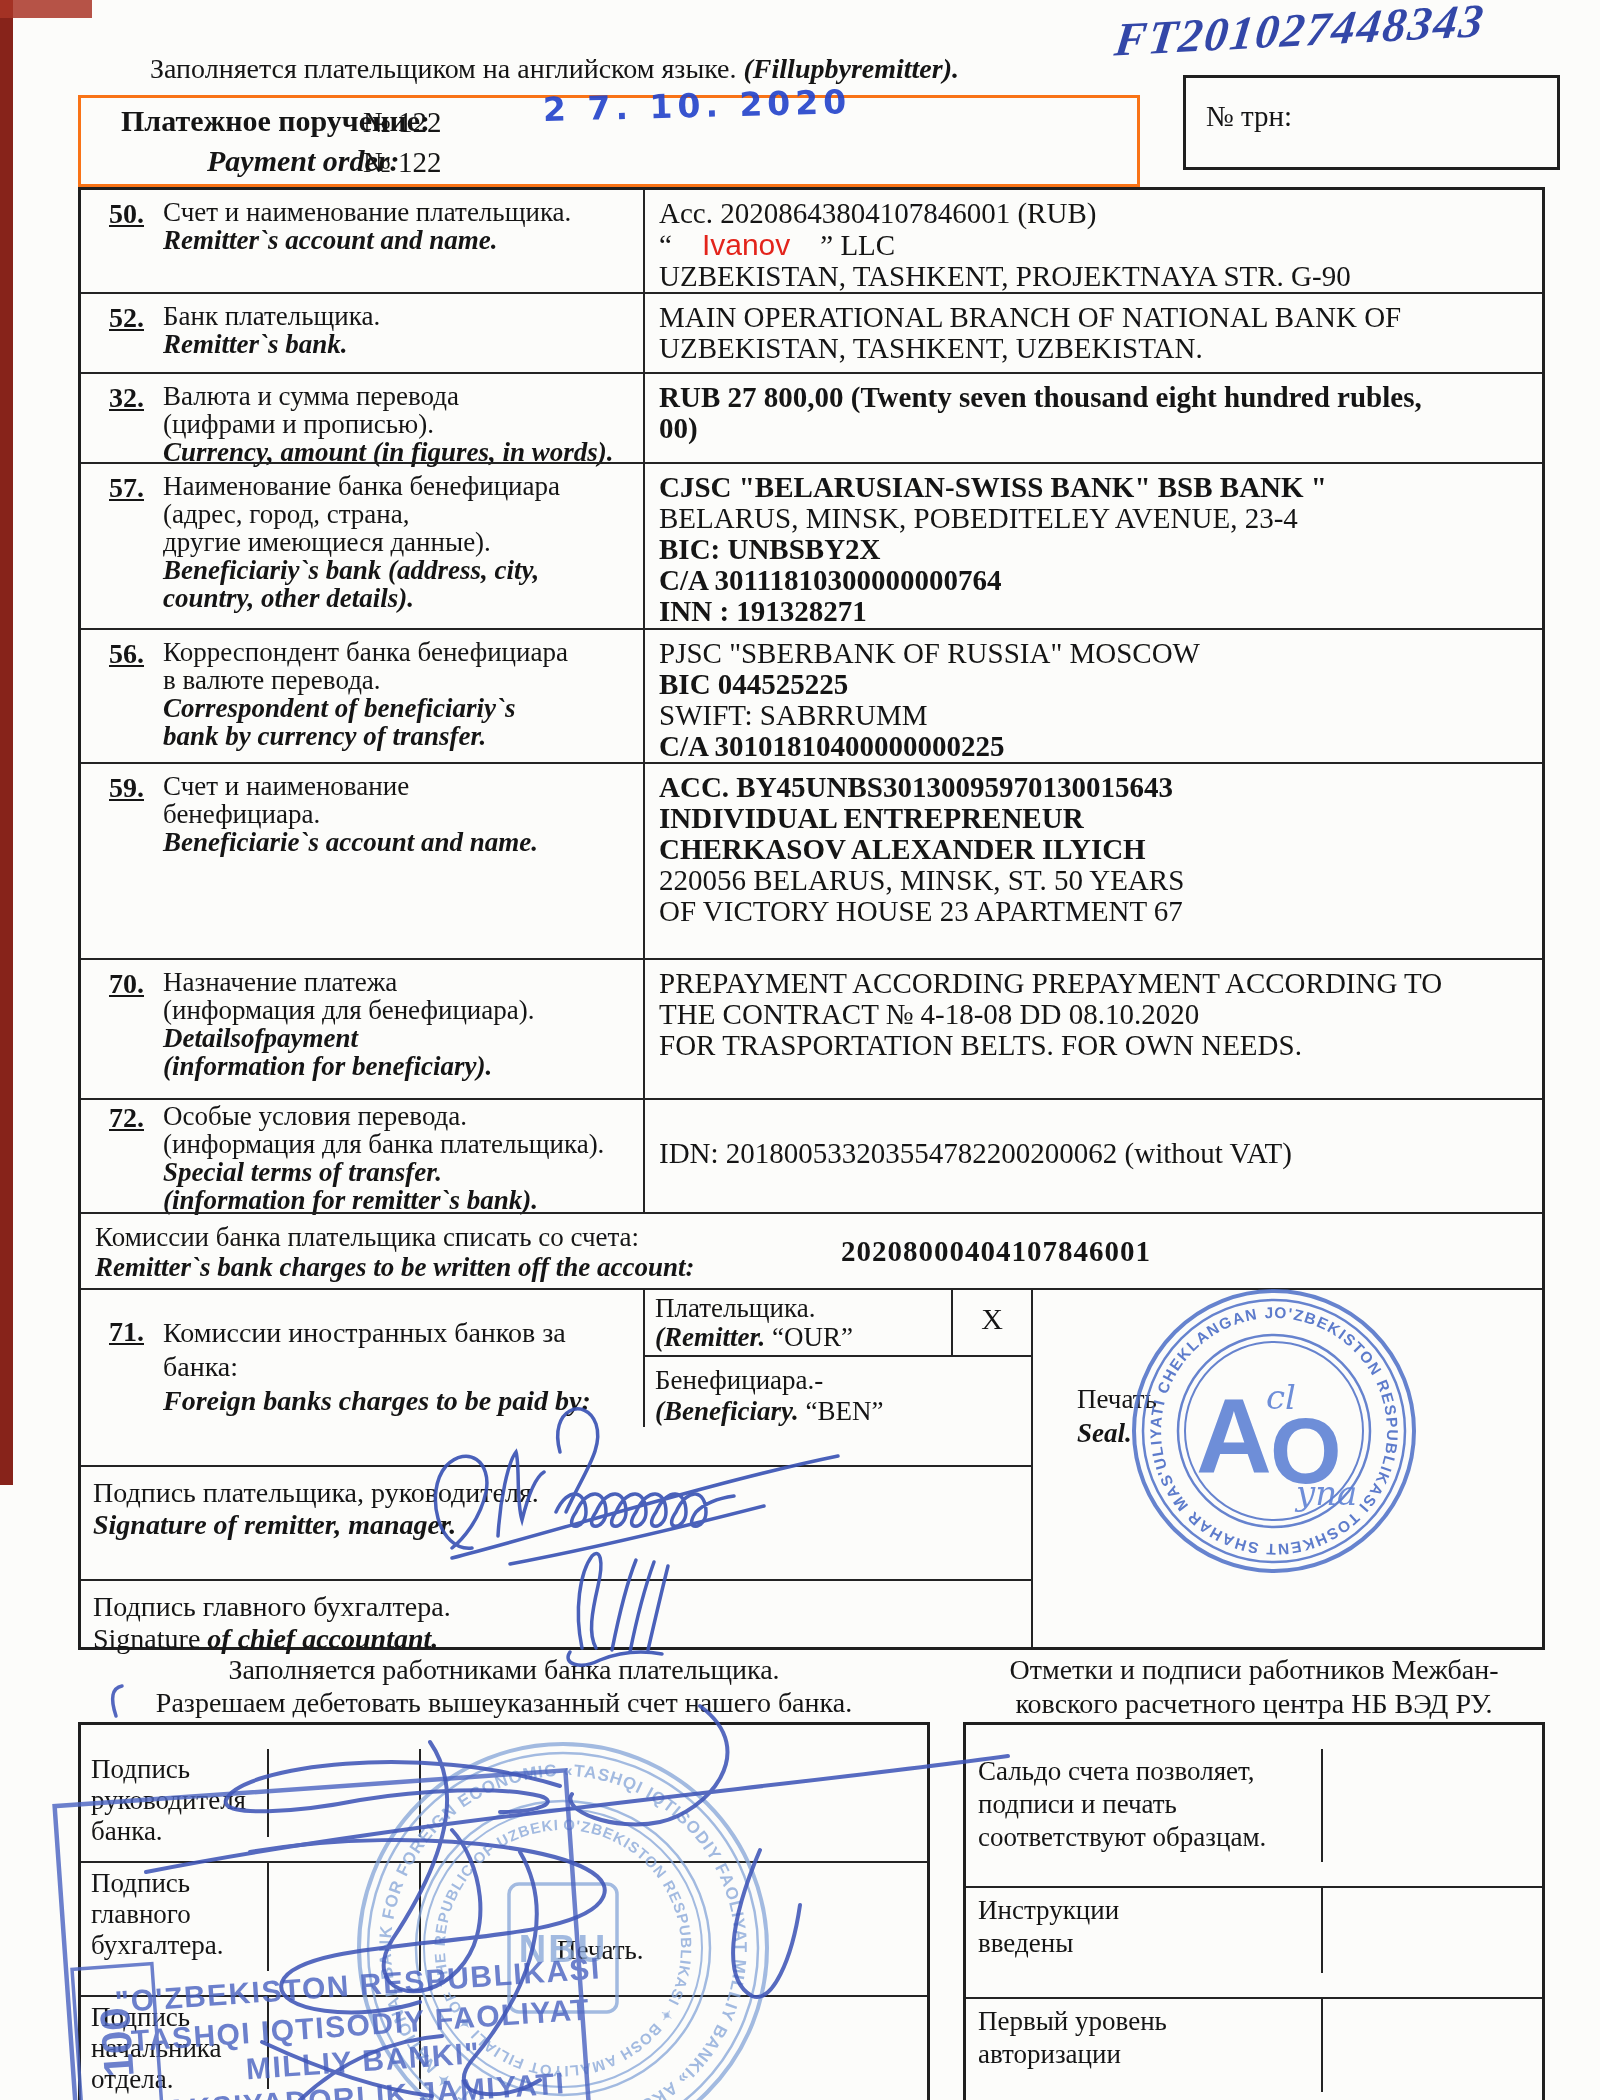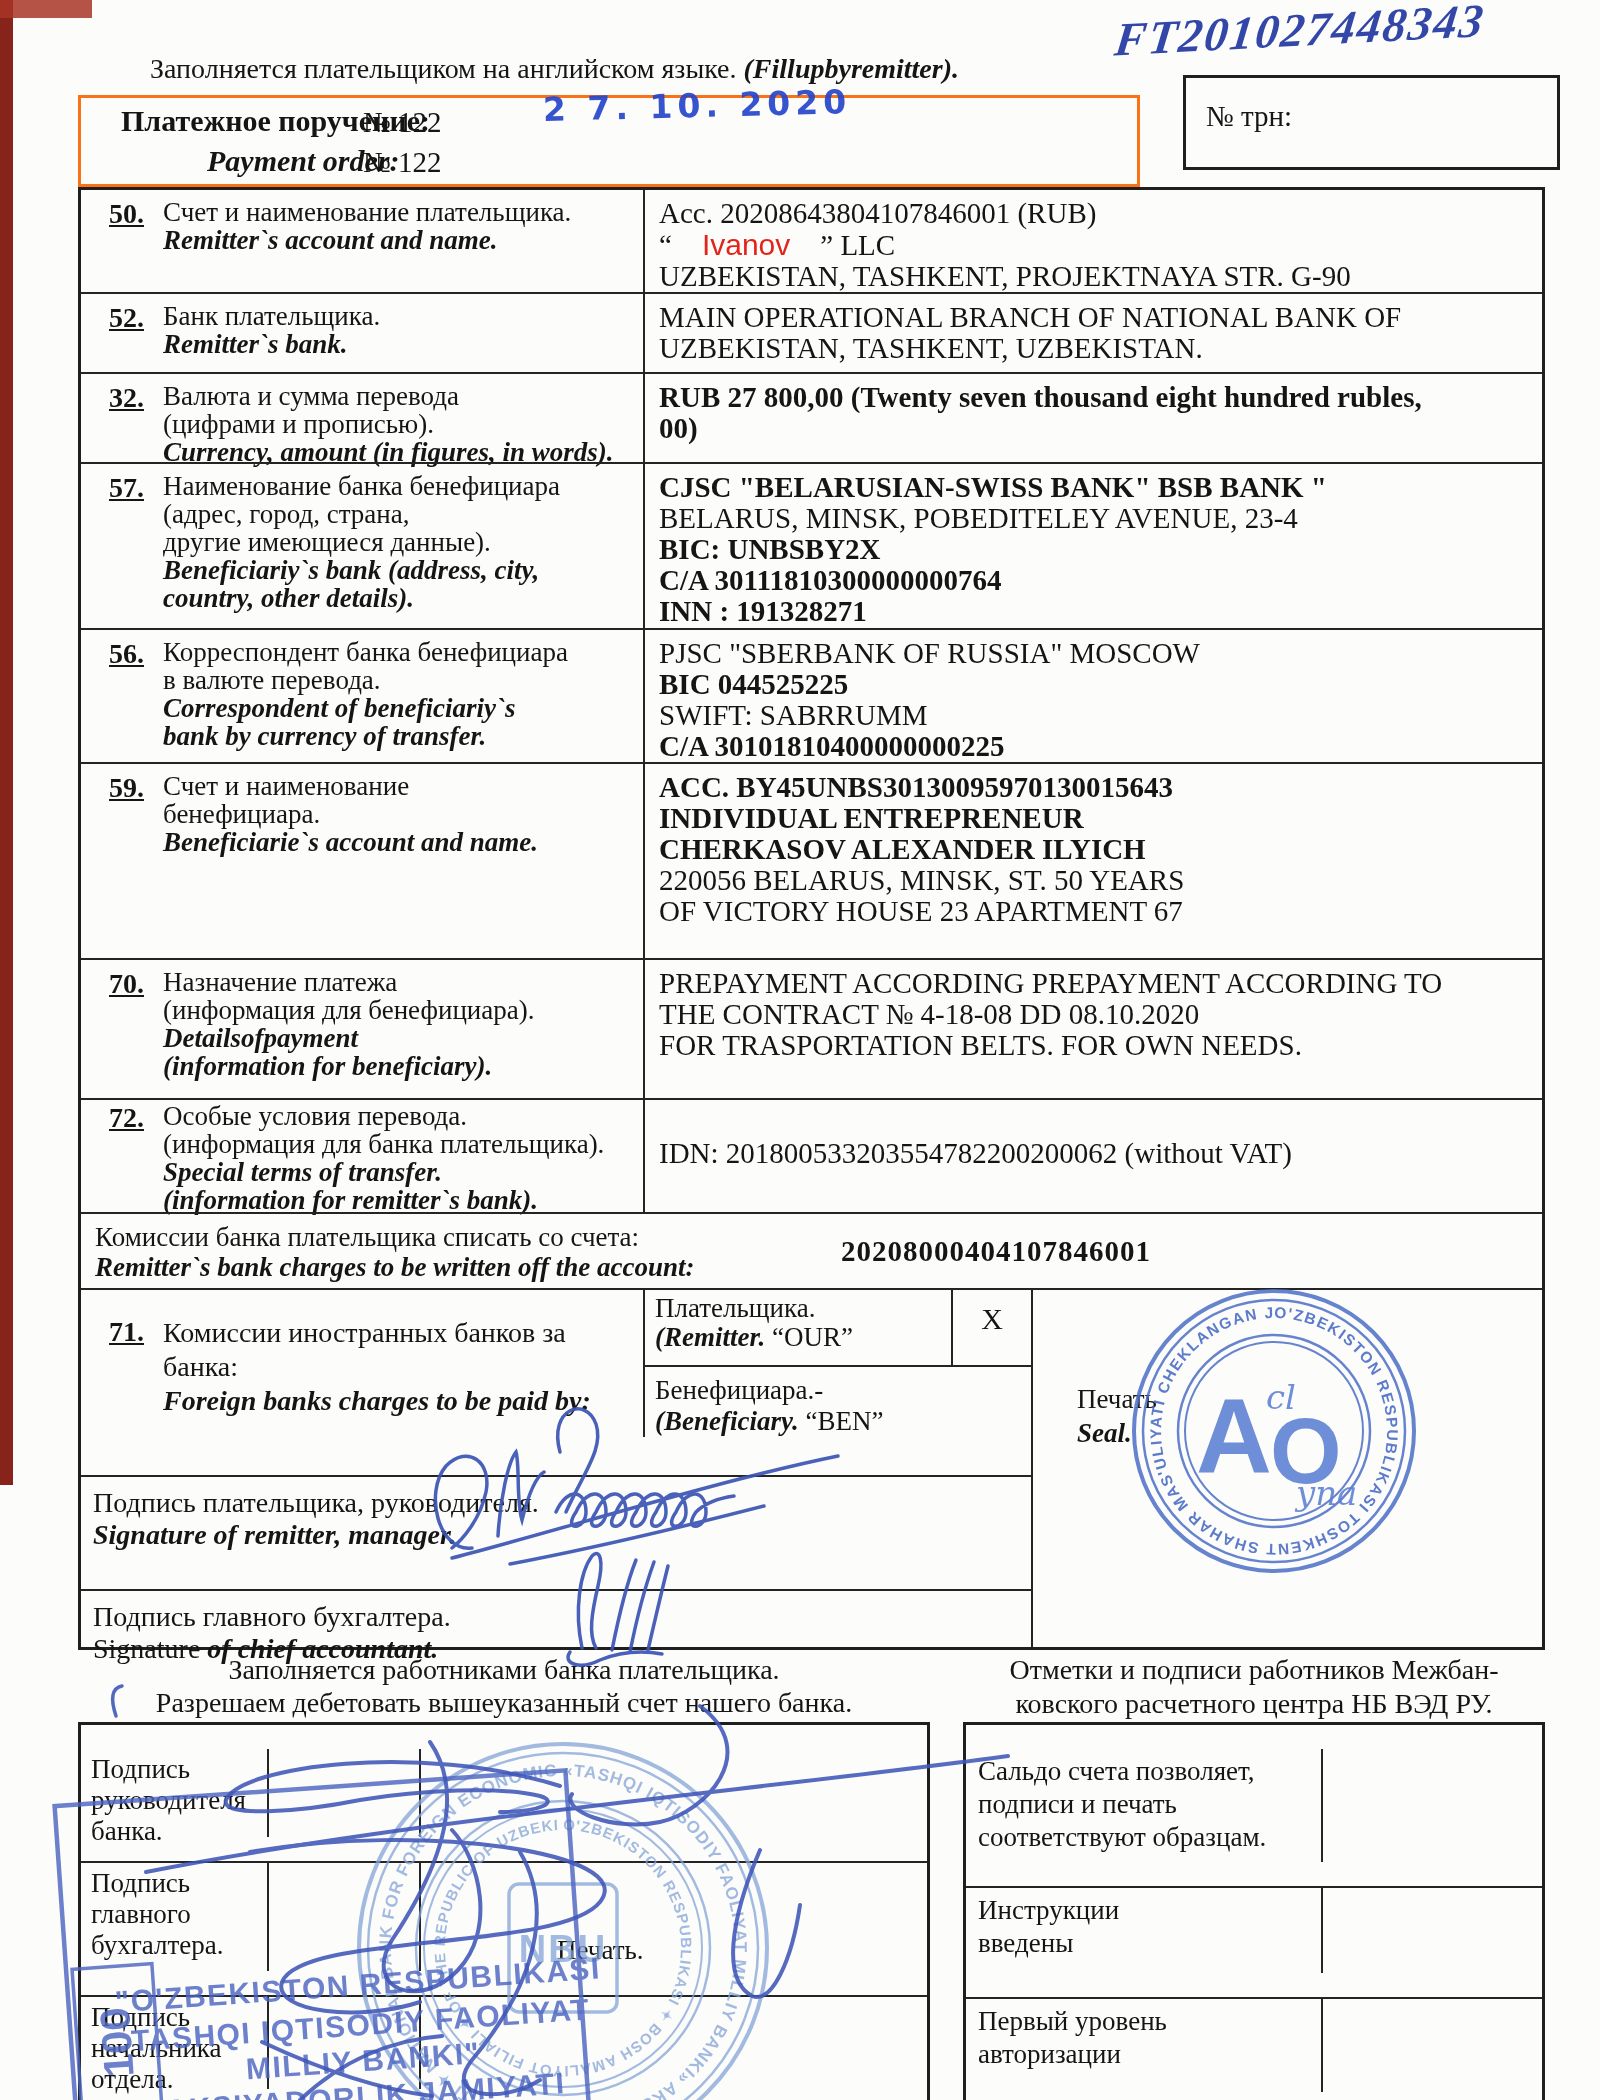--- a/index.html
+++ b/index.html
@@ -37,21 +37,21 @@
   .vb{font-weight:bold;}
   .red{color:#e3241b;font-family:"Liberation Sans",sans-serif;margin:0 30px;font-size:30px;}
   .charges-row{display:block;position:relative;padding:8px 0 0 14px;font-size:27px;line-height:30px;}
   .acct{position:absolute;left:760px;top:22px;font-weight:bold;font-size:29px;letter-spacing:1px;}
   
   .blk{padding:0;}
   .blk-left{width:950px;display:flex;flex-direction:column;box-sizing:border-box;flex:none;gap:38px;}
   .sub1{height:162px;display:flex;box-sizing:border-box;}
   .lcell71{width:564px;border-right:2px solid #242424;display:flex;padding-top:26px;box-sizing:border-box;flex:none;}
   .optbox{flex:1;display:flex;flex-direction:column;}
-  .opt1{height:77px;border-bottom:2px solid #242424;display:flex;box-sizing:border-box;justify-content:space-between;}
+  .opt1{height:67px;border-bottom:2px solid #242424;display:flex;box-sizing:border-box;justify-content:space-between;}
   .opt1t{flex:1;padding:4px 0 0 10px;font-size:27px;line-height:29px;}
   .optx{width:80px;border-left:2px solid #242424;text-align:center;font-size:30px;padding-top:12px;box-sizing:border-box;}
   .opt2{flex:1;padding:8px 0 0 10px;font-size:27px;line-height:31px;}
   .sub2{height:107px;border-top:2px solid #242424;padding:10px 0 0 12px;font-size:28px;line-height:32px;box-sizing:border-box;}
   .sub3{flex:1;border-top:2px solid #242424;padding:10px 0 0 12px;font-size:28px;line-height:32px;box-sizing:border-box;}
   .sig-en-prefix{font-weight:normal;font-style:normal;}
   .seal-cell{flex:1;border-left:2px solid #242424;position:relative;}
   .seal-ru{position:absolute;left:44px;top:94px;font-size:27px;}
   .seal-en{position:absolute;left:44px;top:128px;font-size:27px;font-weight:bold;font-style:italic;}
   .asl-svg{position:absolute;left:96px;top:-4px;width:290px;height:290px;}

